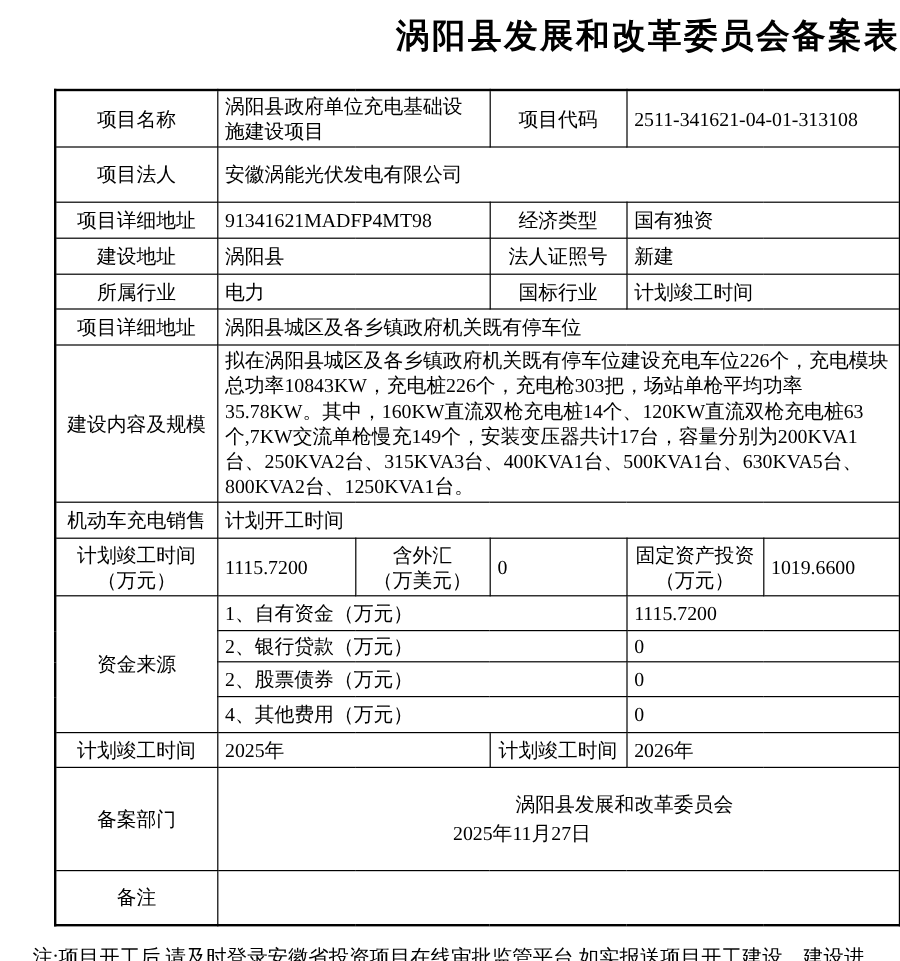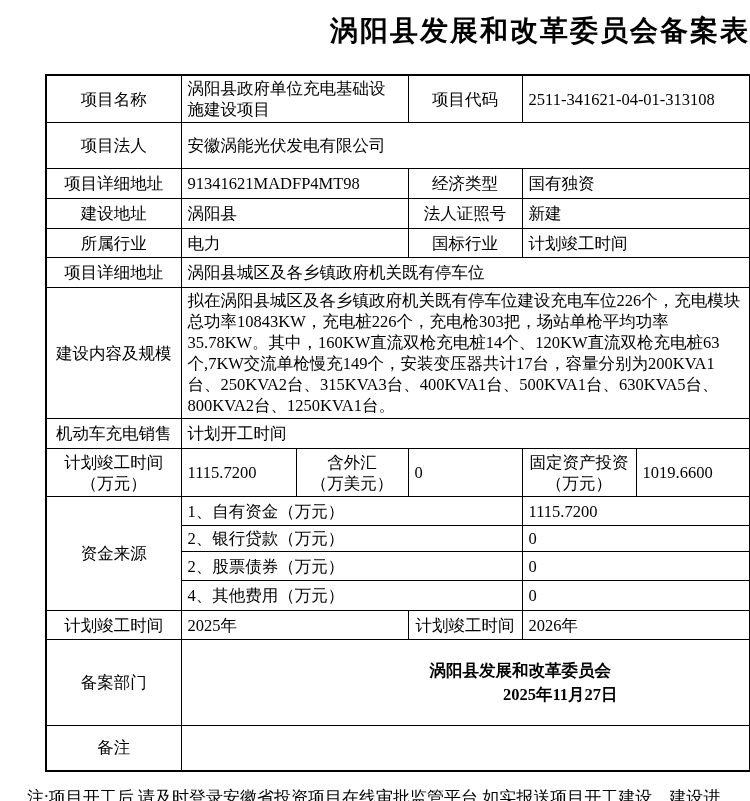--- a/index.html
+++ b/index.html
@@ -23,23 +23,23 @@
     padding:2px 6px;
     overflow:hidden;
     vertical-align:middle;
     line-height:21px;
   }
   td.lab{text-align:center;}
   td.val{text-align:left;padding-left:8px;}
   td.scale-cell{
     font-size:16px;line-height:17.6px;padding:4px 8px;text-align:left;border-radius:22px;
   }
-  .dept-cell{vertical-align:middle;padding-top:14px;font-weight:bold;}
+  .dept-cell{vertical-align:middle;padding-top:14px;}
   .dept-line1{text-align:center;padding-left:110px;line-height:24px;}
-  .dept-line2{text-align:center;padding-left:190px;line-height:24px;}
+  .dept-line2{text-align:left;padding-left:190px;line-height:24px;}
   .footnote{
     margin:12px 0 0 27px;width:706px;
     font-size:17px;line-height:28px;text-align:left;
   }
 </style>
 </head>
 <body>
 
 <div class="page-title">涡阳县发展和改革委员会备案表</div>
 

